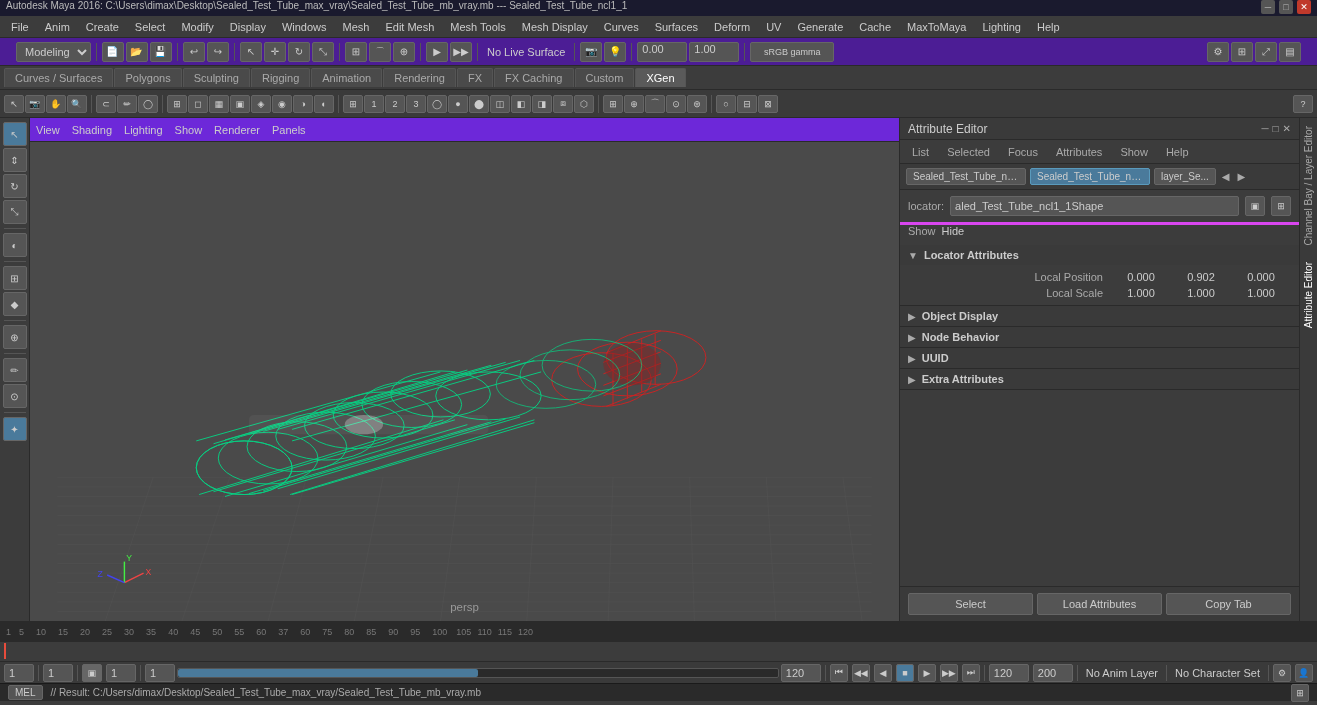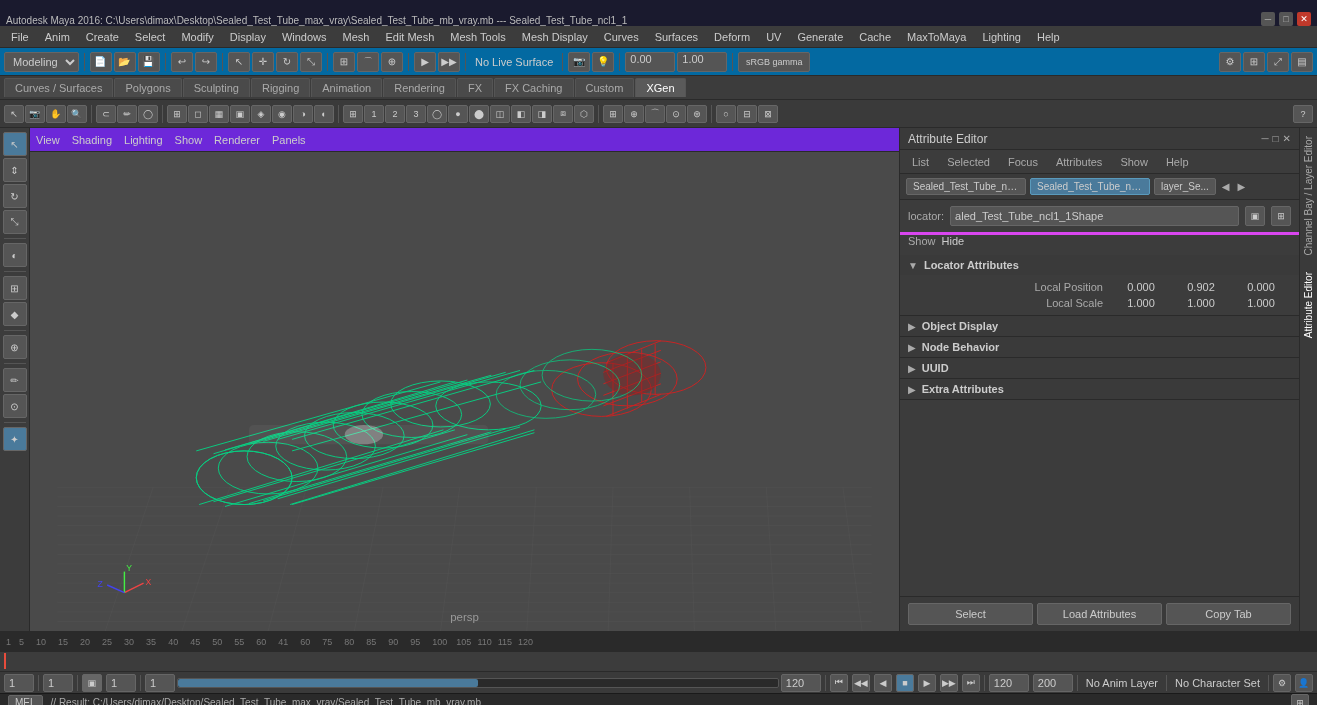--- a/index.html
+++ b/index.html
@@ -1,32 +1,32 @@
 <!DOCTYPE html>
 <html><head>
   <meta charset="utf-8">
   <style>
     * { margin: 0; padding: 0; box-sizing: border-box; }
     body { width: 1317px; height: 705px; background: #3c3c3c; font-family: Arial, sans-serif; font-size: 11px; color: #ccc; overflow: hidden; }
     
     
-    #titlebar { background: #1a1a2e; height: 26px; display: flex; align-items: flex-end; padding: 0 6px; font-size: 10px; color: #bbb; }
+    #titlebar { background: #1a1a2e; height: 16px; display: flex; align-items: flex-start; padding: 0 6px; font-size: 10px; color: #bbb; }
     #titlebar .title { flex: 1; }
     #titlebar .controls { display: flex; gap: 4px; }
     #titlebar .ctrl-btn { width: 14px; height: 14px; border-radius: 2px; display: flex; align-items: center; justify-content: center; font-size: 9px; cursor: pointer; }
     .ctrl-min { background: #555; }
     .ctrl-max { background: #555; }
     .ctrl-close { background: #c0392b; color: white; }
 
     
     #menubar { background: #3c3c3c; height: 22px; display: flex; align-items: center; padding: 0 4px; gap: 2px; border-bottom: 1px solid #2a2a2a; }
     .menu-item { padding: 2px 7px; font-size: 11px; color: #ccc; cursor: pointer; border-radius: 2px; }
 
     
-    #toolbar1 { background: #0369a1; height: 28px; display: flex; align-items: center; padding: 0 4px; gap: 2px; border-bottom: 1px solid #2a2a2a; }
+    #toolbar1 { background: #4c1d95; height: 28px; display: flex; align-items: center; padding: 0 16px; gap: 2px; border-bottom: 1px solid #2a2a2a; }
     .tb-dropdown { background: #555; border: 1px solid #666; color: #ccc; font-size: 11px; height: 20px; padding: 0 4px; border-radius: 2px; }
     .tb-sep { width: 1px; height: 18px; background: #555; margin: 0 3px; }
     .tb-btn { width: 22px; height: 20px; background: #555; border: 1px solid #666; border-radius: 2px; display: flex; align-items: center; justify-content: center; cursor: pointer; color: #ccc; font-size: 10px; }
     .tb-text { color: #ccc; font-size: 11px; padding: 0 4px; }
     .tb-input { background: #555; border: 1px solid #666; color: #ccc; font-size: 11px; height: 20px; width: 60px; padding: 0 4px; border-radius: 2px; }
 
     
     #tabrow { background: #3c3c3c; height: 24px; display: flex; align-items: center; padding: 0 4px; gap: 1px; border-bottom: 1px solid #2a2a2a; }
     .tab { padding: 3px 10px; font-size: 11px; color: #aaa; cursor: pointer; border-radius: 2px 2px 0 0; background: #4a4a4a; border: 1px solid #555; border-bottom: none; }
     .tab.active { background: #5a5a5a; color: #fff; }
@@ -175,21 +175,21 @@
   <div class="tb-btn">▶▶</div>
   <div class="tb-sep"></div>
   <div class="tb-text">No Live Surface</div>
   <div class="tb-sep"></div>
   <div class="tb-btn">📷</div>
   <div class="tb-btn">💡</div>
   <div class="tb-sep"></div>
   <div class="tb-input" value="0.00" style="width:50px;">0.00</div>
   <div class="tb-input" value="1.00" style="width:50px;">1.00</div>
   <div class="tb-sep"></div>
-  <div class="tb-btn" style="width:72px;font-size:9px;">sRGB gamma</div>
+  <div class="tb-btn" style="width:84px;font-size:9px;">sRGB gamma</div>
   <div style="flex:1;"></div>
   <div class="tb-btn">⚙</div>
   <div class="tb-btn">⊞</div>
   <div class="tb-btn">⤢</div>
   <div class="tb-btn">▤</div>
 </div>
 
 <div id="tabrow">
   <div class="tab">Curves / Surfaces</div>
   <div class="tab">Polygons</div>
@@ -514,21 +514,21 @@
       <div style="font-size:9px; color:#777; padding:0 6px; white-space:nowrap;">15</div>
       <div style="font-size:9px; color:#777; padding:0 6px; white-space:nowrap;">20</div>
       <div style="font-size:9px; color:#777; padding:0 6px; white-space:nowrap;">25</div>
       <div style="font-size:9px; color:#777; padding:0 6px; white-space:nowrap;">30</div>
       <div style="font-size:9px; color:#777; padding:0 6px; white-space:nowrap;">35</div>
       <div style="font-size:9px; color:#777; padding:0 6px; white-space:nowrap;">40</div>
       <div style="font-size:9px; color:#777; padding:0 6px; white-space:nowrap;">45</div>
       <div style="font-size:9px; color:#777; padding:0 6px; white-space:nowrap;">50</div>
       <div style="font-size:9px; color:#777; padding:0 6px; white-space:nowrap;">55</div>
       <div style="font-size:9px; color:#777; padding:0 6px; white-space:nowrap;">60</div>
-      <div style="font-size:9px; color:#777; padding:0 6px; white-space:nowrap;">41</div>
+      <div style="font-size:9px; color:#777; padding:0 6px; white-space:nowrap;">37</div>
       <div style="font-size:9px; color:#777; padding:0 6px; white-space:nowrap;">60</div>
       <div style="font-size:9px; color:#777; padding:0 6px; white-space:nowrap;">75</div>
       <div style="font-size:9px; color:#777; padding:0 6px; white-space:nowrap;">80</div>
       <div style="font-size:9px; color:#777; padding:0 6px; white-space:nowrap;">85</div>
       <div style="font-size:9px; color:#777; padding:0 6px; white-space:nowrap;">90</div>
       <div style="font-size:9px; color:#777; padding:0 6px; white-space:nowrap;">95</div>
       <div style="font-size:9px; color:#777; padding:0 6px; white-space:nowrap;">100</div>
       <div style="font-size:9px; color:#777; padding:0 3px; white-space:nowrap;">105</div>
       <div style="font-size:9px; color:#777; padding:0 3px; white-space:nowrap;">110</div>
       <div style="font-size:9px; color:#777; padding:0 3px; white-space:nowrap;">115</div>

